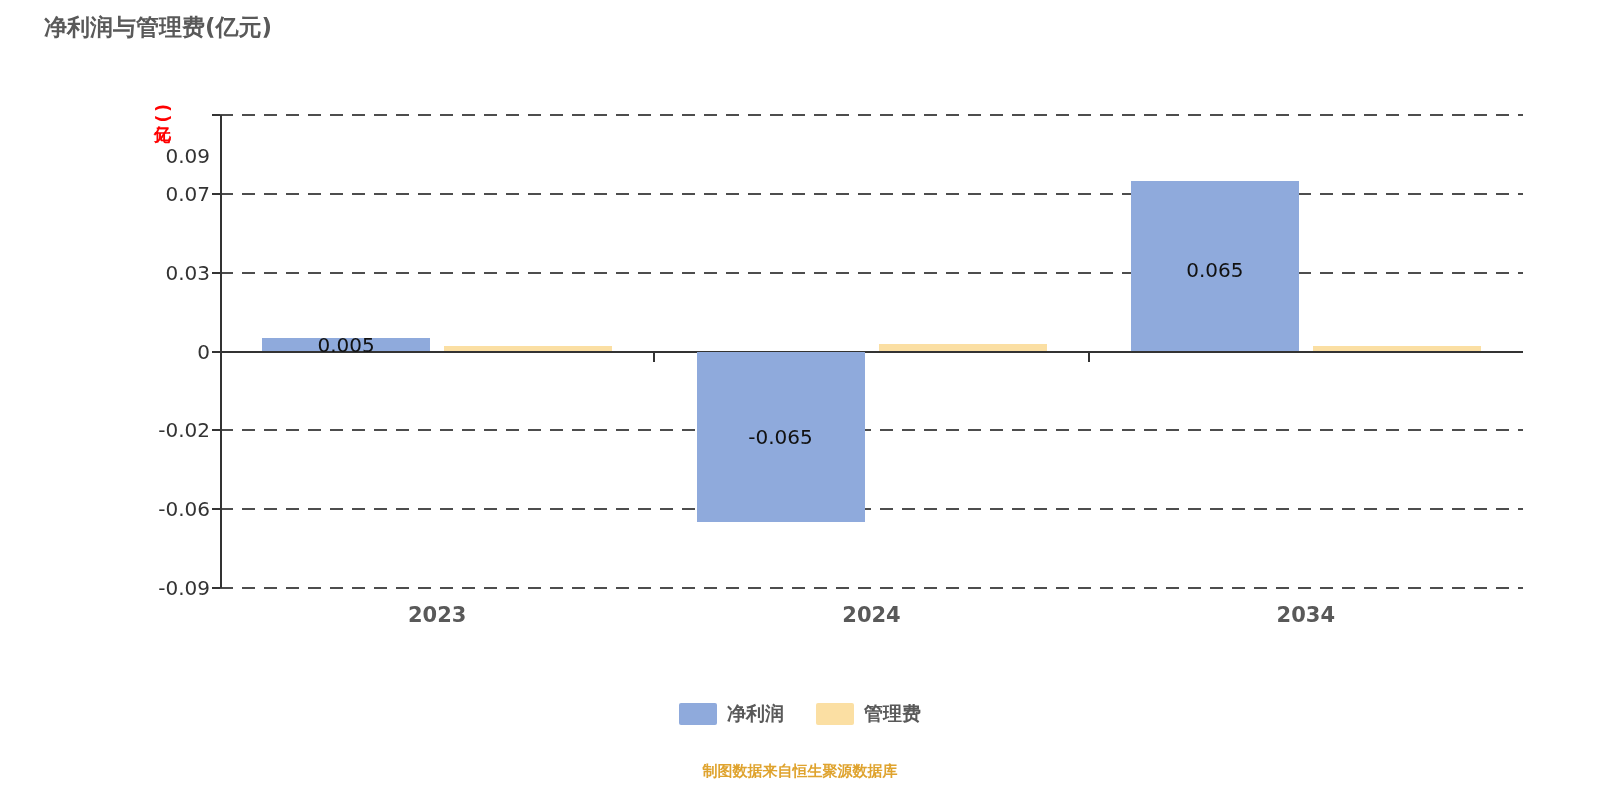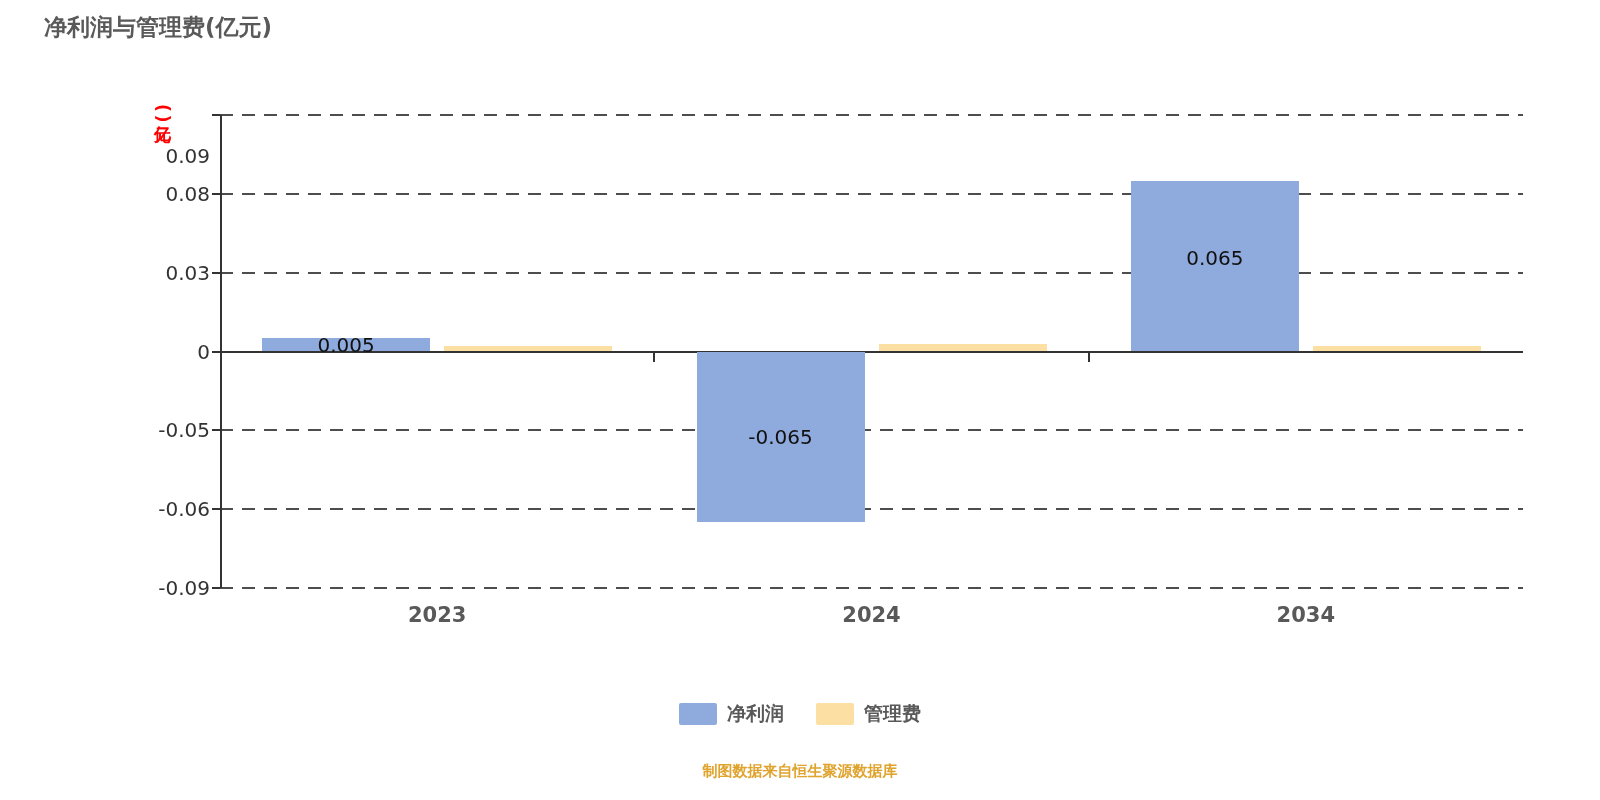--- a/index.html
+++ b/index.html
@@ -129,49 +129,49 @@
 
   <div class="chart-title">净利润与管理费(亿元)</div>
 
   <div class="y-unit">(亿元)</div>
 
   <div id="plot" style="position:absolute; inset:0;">
       <div class="gridline" style="left: 220px; top: 114px; width: 1303px;"></div>
       <div class="y-tick-label" style="left: 120px; top: 103px; margin-top: 41px;">0.09</div>
       <div class="y-tick-mark" style="left: 212px; top: 114px;"></div>
       <div class="gridline" style="left: 220px; top: 192.833px; width: 1303px;"></div>
-      <div class="y-tick-label" style="left: 120px; top: 181.833px;">0.08</div>
+      <div class="y-tick-label" style="left: 120px; top: 181.833px;">0.07</div>
       <div class="y-tick-mark" style="left: 212px; top: 192.833px;"></div>
       <div class="gridline" style="left: 220px; top: 271.667px; width: 1303px;"></div>
       <div class="y-tick-label" style="left: 120px; top: 260.667px;">0.03</div>
       <div class="y-tick-mark" style="left: 212px; top: 271.667px;"></div>
       <div class="zeroline" style="left: 220px; top: 350.5px; width: 1303px;"></div>
       <div class="y-tick-label" style="left: 120px; top: 339.5px;">0</div>
       <div class="y-tick-mark" style="left: 212px; top: 350.5px;"></div>
       <div class="gridline" style="left: 220px; top: 429.333px; width: 1303px;"></div>
-      <div class="y-tick-label" style="left: 120px; top: 418.333px;">-0.05</div>
+      <div class="y-tick-label" style="left: 120px; top: 418.333px;">-0.02</div>
       <div class="y-tick-mark" style="left: 212px; top: 429.333px;"></div>
       <div class="gridline" style="left: 220px; top: 508.167px; width: 1303px;"></div>
       <div class="y-tick-label" style="left: 120px; top: 497.167px;">-0.06</div>
       <div class="y-tick-mark" style="left: 212px; top: 508.167px;"></div>
       <div class="gridline" style="left: 220px; top: 587px; width: 1303px;"></div>
       <div class="y-tick-label" style="left: 120px; top: 576px;">-0.09</div>
       <div class="y-tick-mark" style="left: 212px; top: 587px;"></div>
       <div class="y-axis-line" style="left: 220px; top: 115px; height: 473px;"></div>
       <div class="x-tick-label" style="left: 437.167px; top: 603px;">2023</div>
       <div class="x-tick-label" style="left: 871.5px; top: 603px;">2024</div>
       <div class="x-tick-label" style="left: 1305.83px; top: 603px;">2034</div>
       <div class="x-tick-mark" style="left: 653.333px; top: 351.5px;"></div>
       <div class="x-tick-mark" style="left: 1087.67px; top: 351.5px;"></div>
       <div class="bar" style="left: 262.167px; top: 338.361px; width: 168px; height: 13.1389px; background: rgb(143, 170, 220);"></div>
       <div class="bar-label" style="left: 346.167px; top: 344.931px;">0.005</div>
       <div class="bar" style="left: 696.5px; top: 351.5px; width: 168px; height: 170.806px; background: rgb(143, 170, 220);"></div>
       <div class="bar-label" style="left: 780.5px; top: 436.903px;">-0.065</div>
       <div class="bar" style="left: 1130.83px; top: 180.694px; width: 168px; height: 170.806px; background: rgb(143, 170, 220);"></div>
-      <div class="bar-label" style="left: 1214.83px; top: 258px;">0.065</div>
+      <div class="bar-label" style="left: 1214.83px; top: 270px;">0.065</div>
       <div class="bar" style="left: 444.167px; top: 346.244px; width: 168px; height: 5.25556px; background: rgb(251, 223, 163);"></div>
       <div class="bar" style="left: 878.5px; top: 343.617px; width: 168px; height: 7.88333px; background: rgb(251, 223, 163);"></div>
       <div class="bar" style="left: 1312.83px; top: 346.244px; width: 168px; height: 5.25556px; background: rgb(251, 223, 163);"></div>
     </div>
 
   <div class="legend">
     <div class="legend-item">
       <span class="legend-swatch" style="background: rgb(143, 170, 220);"></span>
       <span class="legend-label">净利润</span>
     </div>

